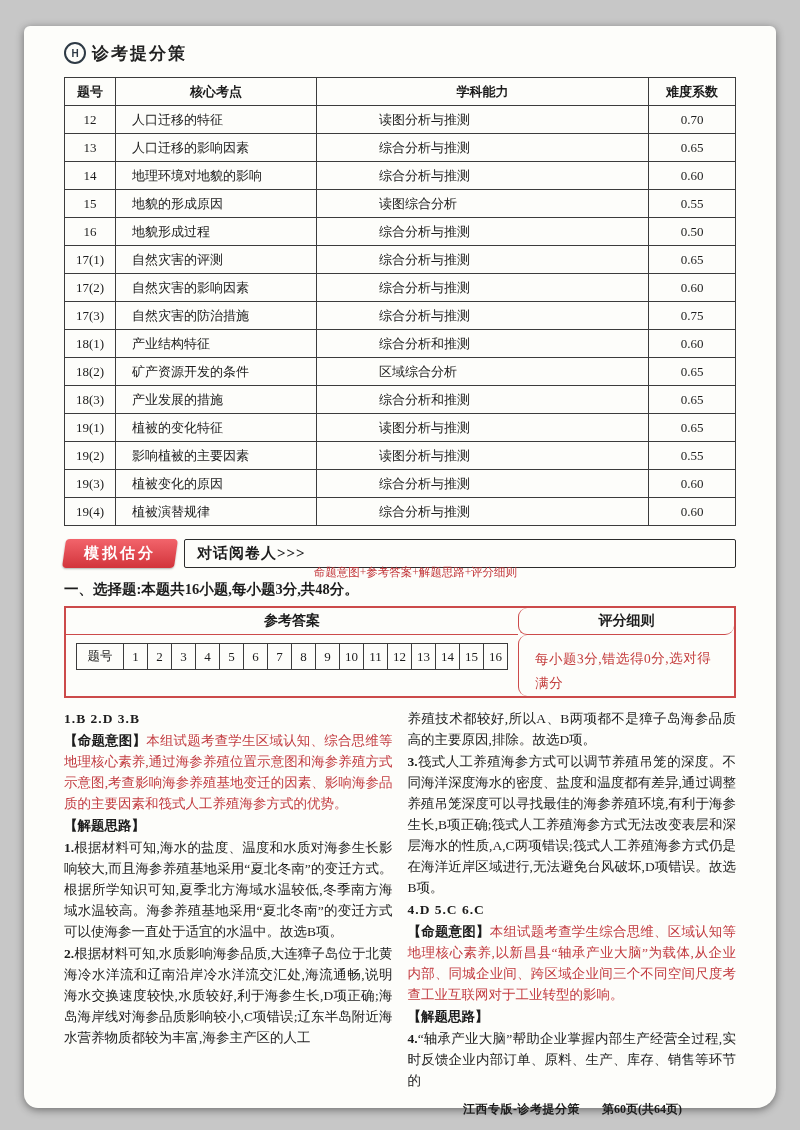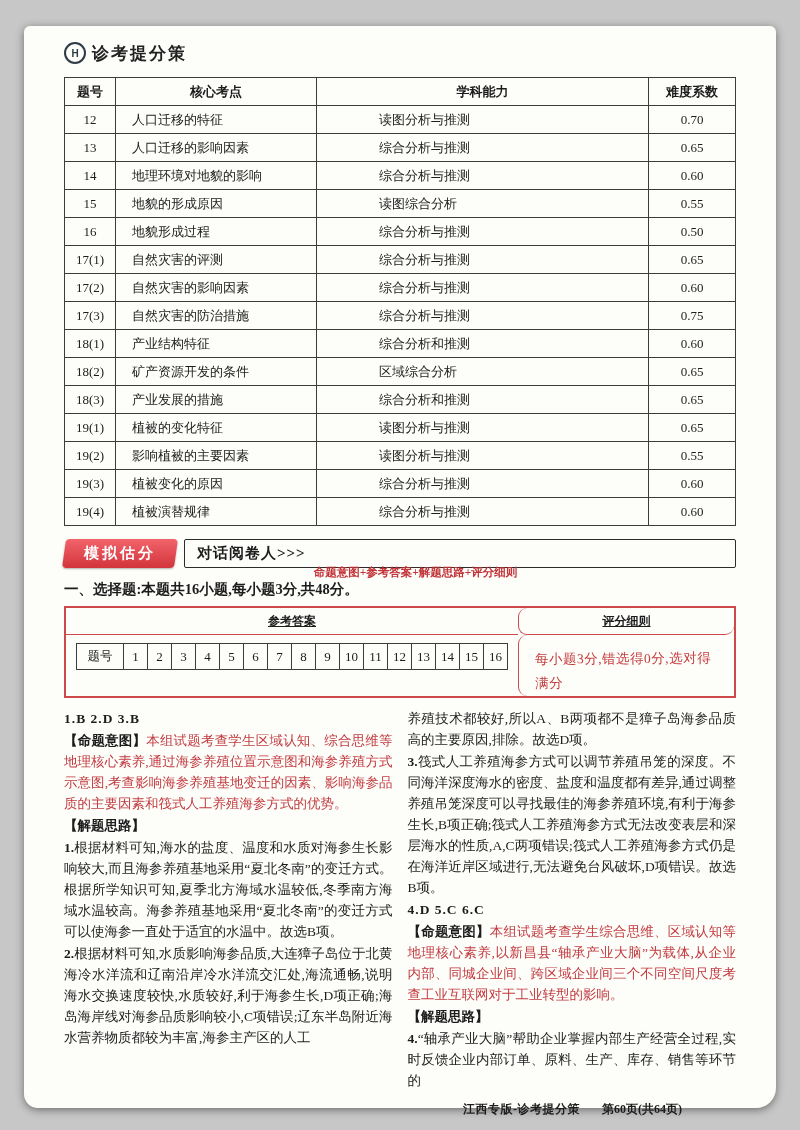--- a/index.html
+++ b/index.html
@@ -55,31 +55,31 @@
     padding:0 20px;border-radius:4px;
     transform:skewX(-8deg);
     box-shadow:0 1px 2px rgba(0,0,0,.3);
   }
   .badge span{transform:skewX(8deg);display:inline-block;}
   .dialog-box{
     flex:1;margin-left:8px;border:1.6px solid #2c2c2c;border-radius:2px;
     display:flex;align-items:center;gap:8px;padding:0 12px;
   }
   .dialog-title{font-weight:bold;font-size:15px;letter-spacing:1px;}
-  .dialog-sub{color:#c23438;font-size:11.5px;font-weight:bold;margin-top:38px;}
+  .dialog-sub{color:#c23438;font-size:11.5px;font-weight:normal;margin-top:38px;}
   
   .section-title{margin-top:12px;font-size:14.5px;font-weight:bold;}
   
   .answer-box{
     margin-top:7px;border:2px solid #cc4a4a;
     display:grid;grid-template-columns:1fr 216px;
     grid-template-rows:27px auto;
   }
   .ab-h{display:flex;align-items:center;justify-content:center;
-    font-size:12px;font-weight:bold;border-bottom:1.5px solid #cc4a4a;text-decoration:underline;}
+    font-size:14px;font-weight:bold;border-bottom:1.5px solid #cc4a4a;}
   .ab-h-right,.ab-b-right{border-left:1.5px solid #cc4a4a;border-radius:9px;}
   .ab-b-left{padding:8px 10px;}
   table.ans-grid{border-collapse:collapse;table-layout:fixed;width:100%;font-size:13px;}
   table.ans-grid td{
     border:1px solid #3c3c3c;text-align:center;height:25px;padding:0;
     overflow:hidden;white-space:nowrap;
   }
   table.ans-grid td.lbl{width:46px;font-size:12.5px;}
   .scoring-note{
     color:#c43c3c;font-size:13.5px;line-height:1.8;

